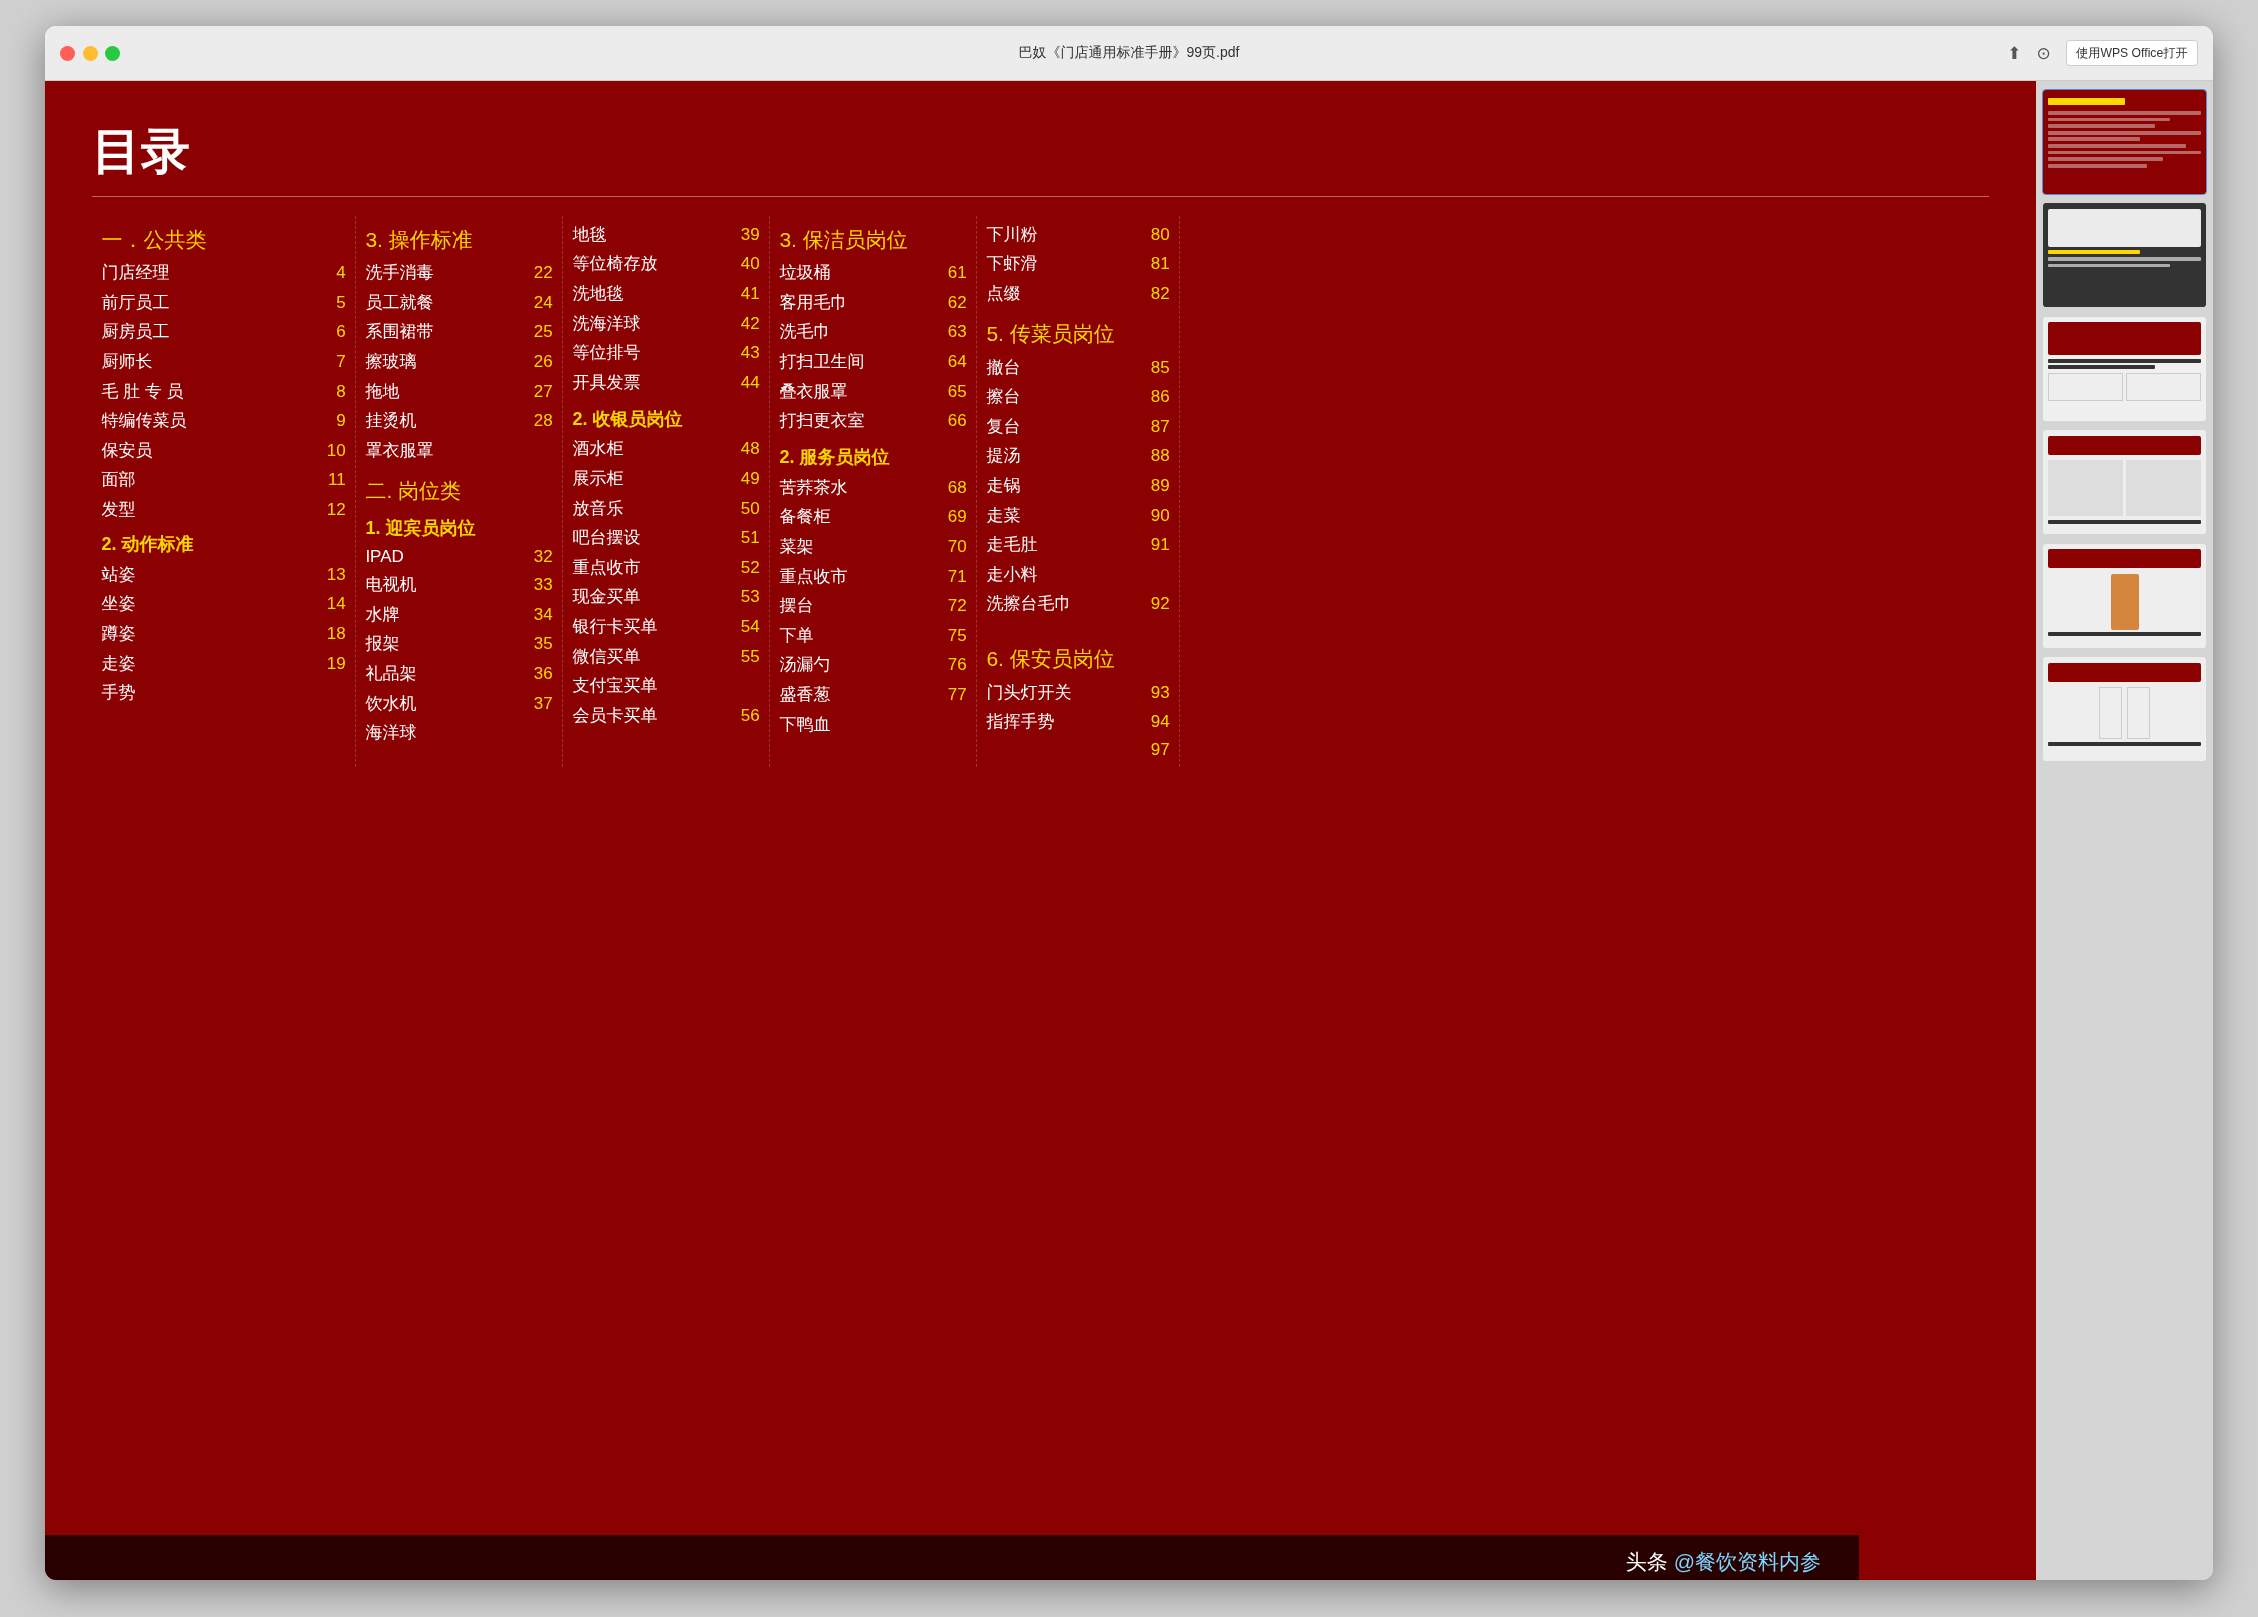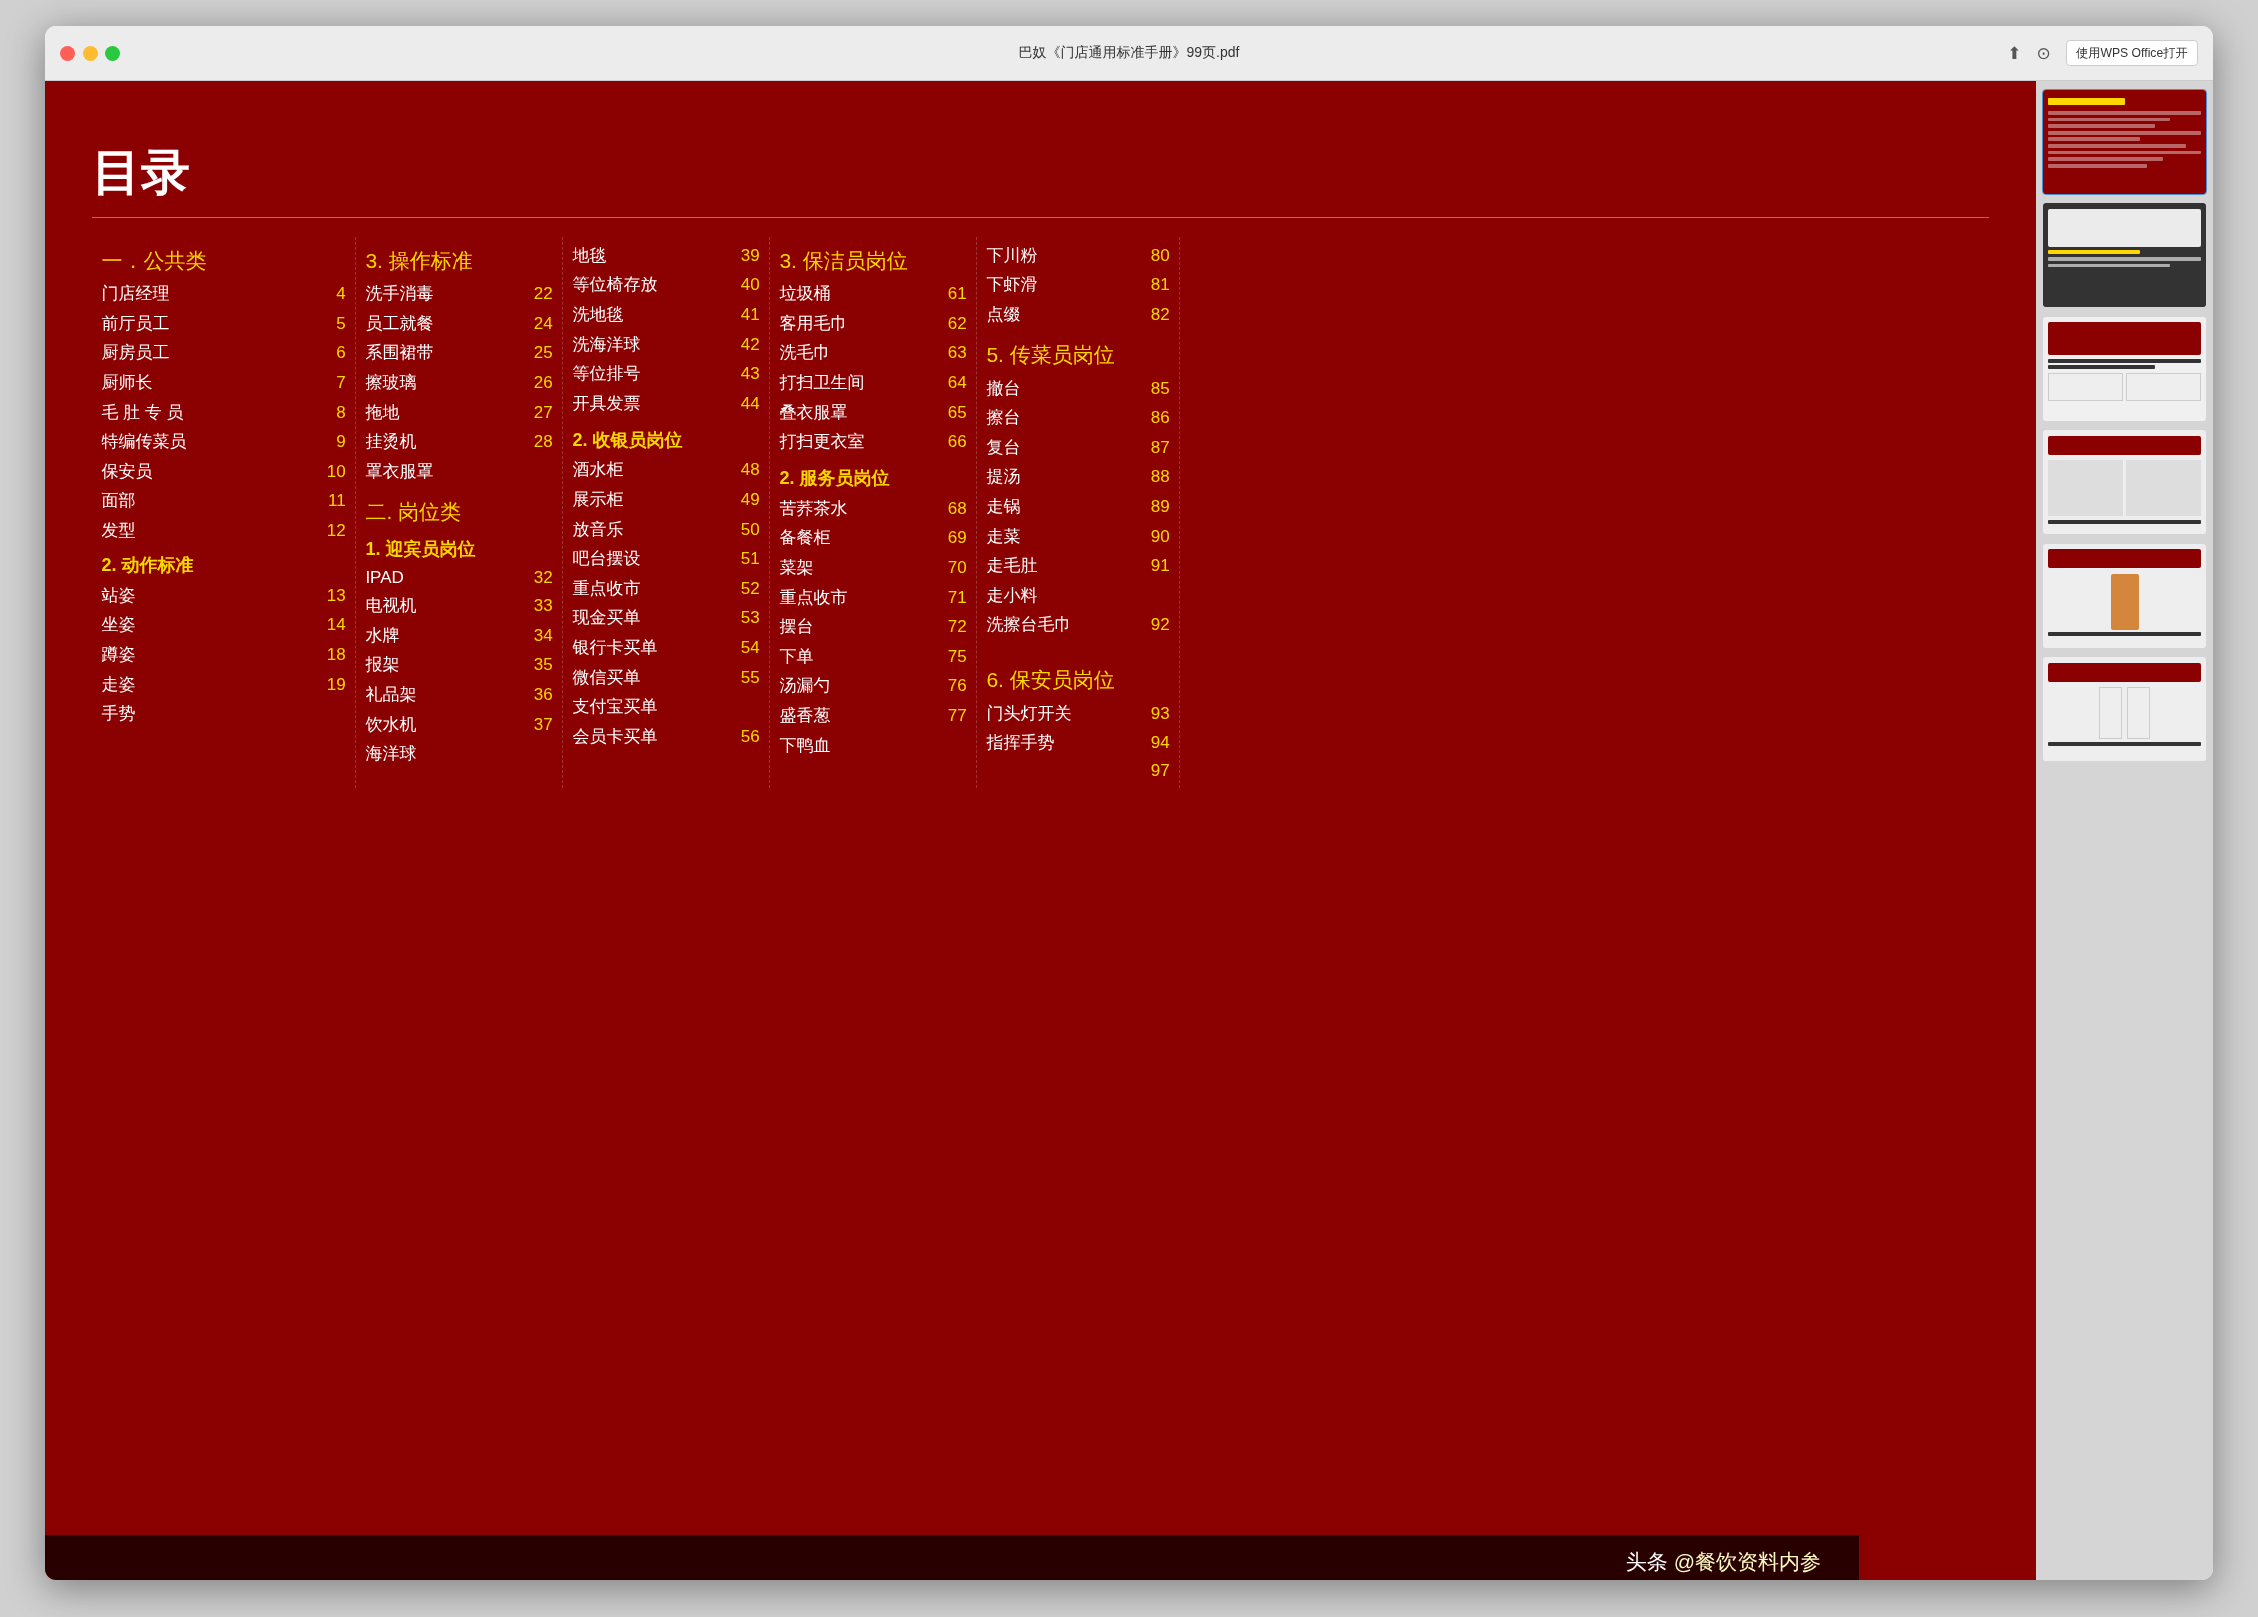--- a/index.html
+++ b/index.html
@@ -81,21 +81,21 @@
       display: flex;
       height: calc(100% - 47px);
     }
 
     
     .pdf-viewer {
       flex: 1;
       background: #8b0000;
       overflow: hidden;
       position: relative;
-      padding: 59px 47px;
+      padding: 38px 47px;
     }
 
     
     .toc-title {
       font-size: 49px;
       font-weight: bold;
       color: #fff;
       margin-bottom: 19px;
       padding-bottom: 11.3px;
       border-bottom: 1.9px solid rgba(255,255,255,0.4);
@@ -197,21 +197,21 @@
       background: rgba(0,0,0,0.7);
       display: flex;
       align-items: center;
       justify-content: flex-end;
       padding-right: 38px;
     }
     .footer-text {
       color: #fff;
       font-size: 21px;
     }
-    .footer-text span { color: #fef9c3; margin-top: 28px; }
+    .footer-text span { color: #7dd3fc; margin-top: 28px; }
 
     
     .thumb-lines {
       padding: 5.6px;
       width: 100%;
       height: 100%;
     }
     .thumb-line {
       height: 3.8px;
       background: rgba(255,255,255,0.4);

